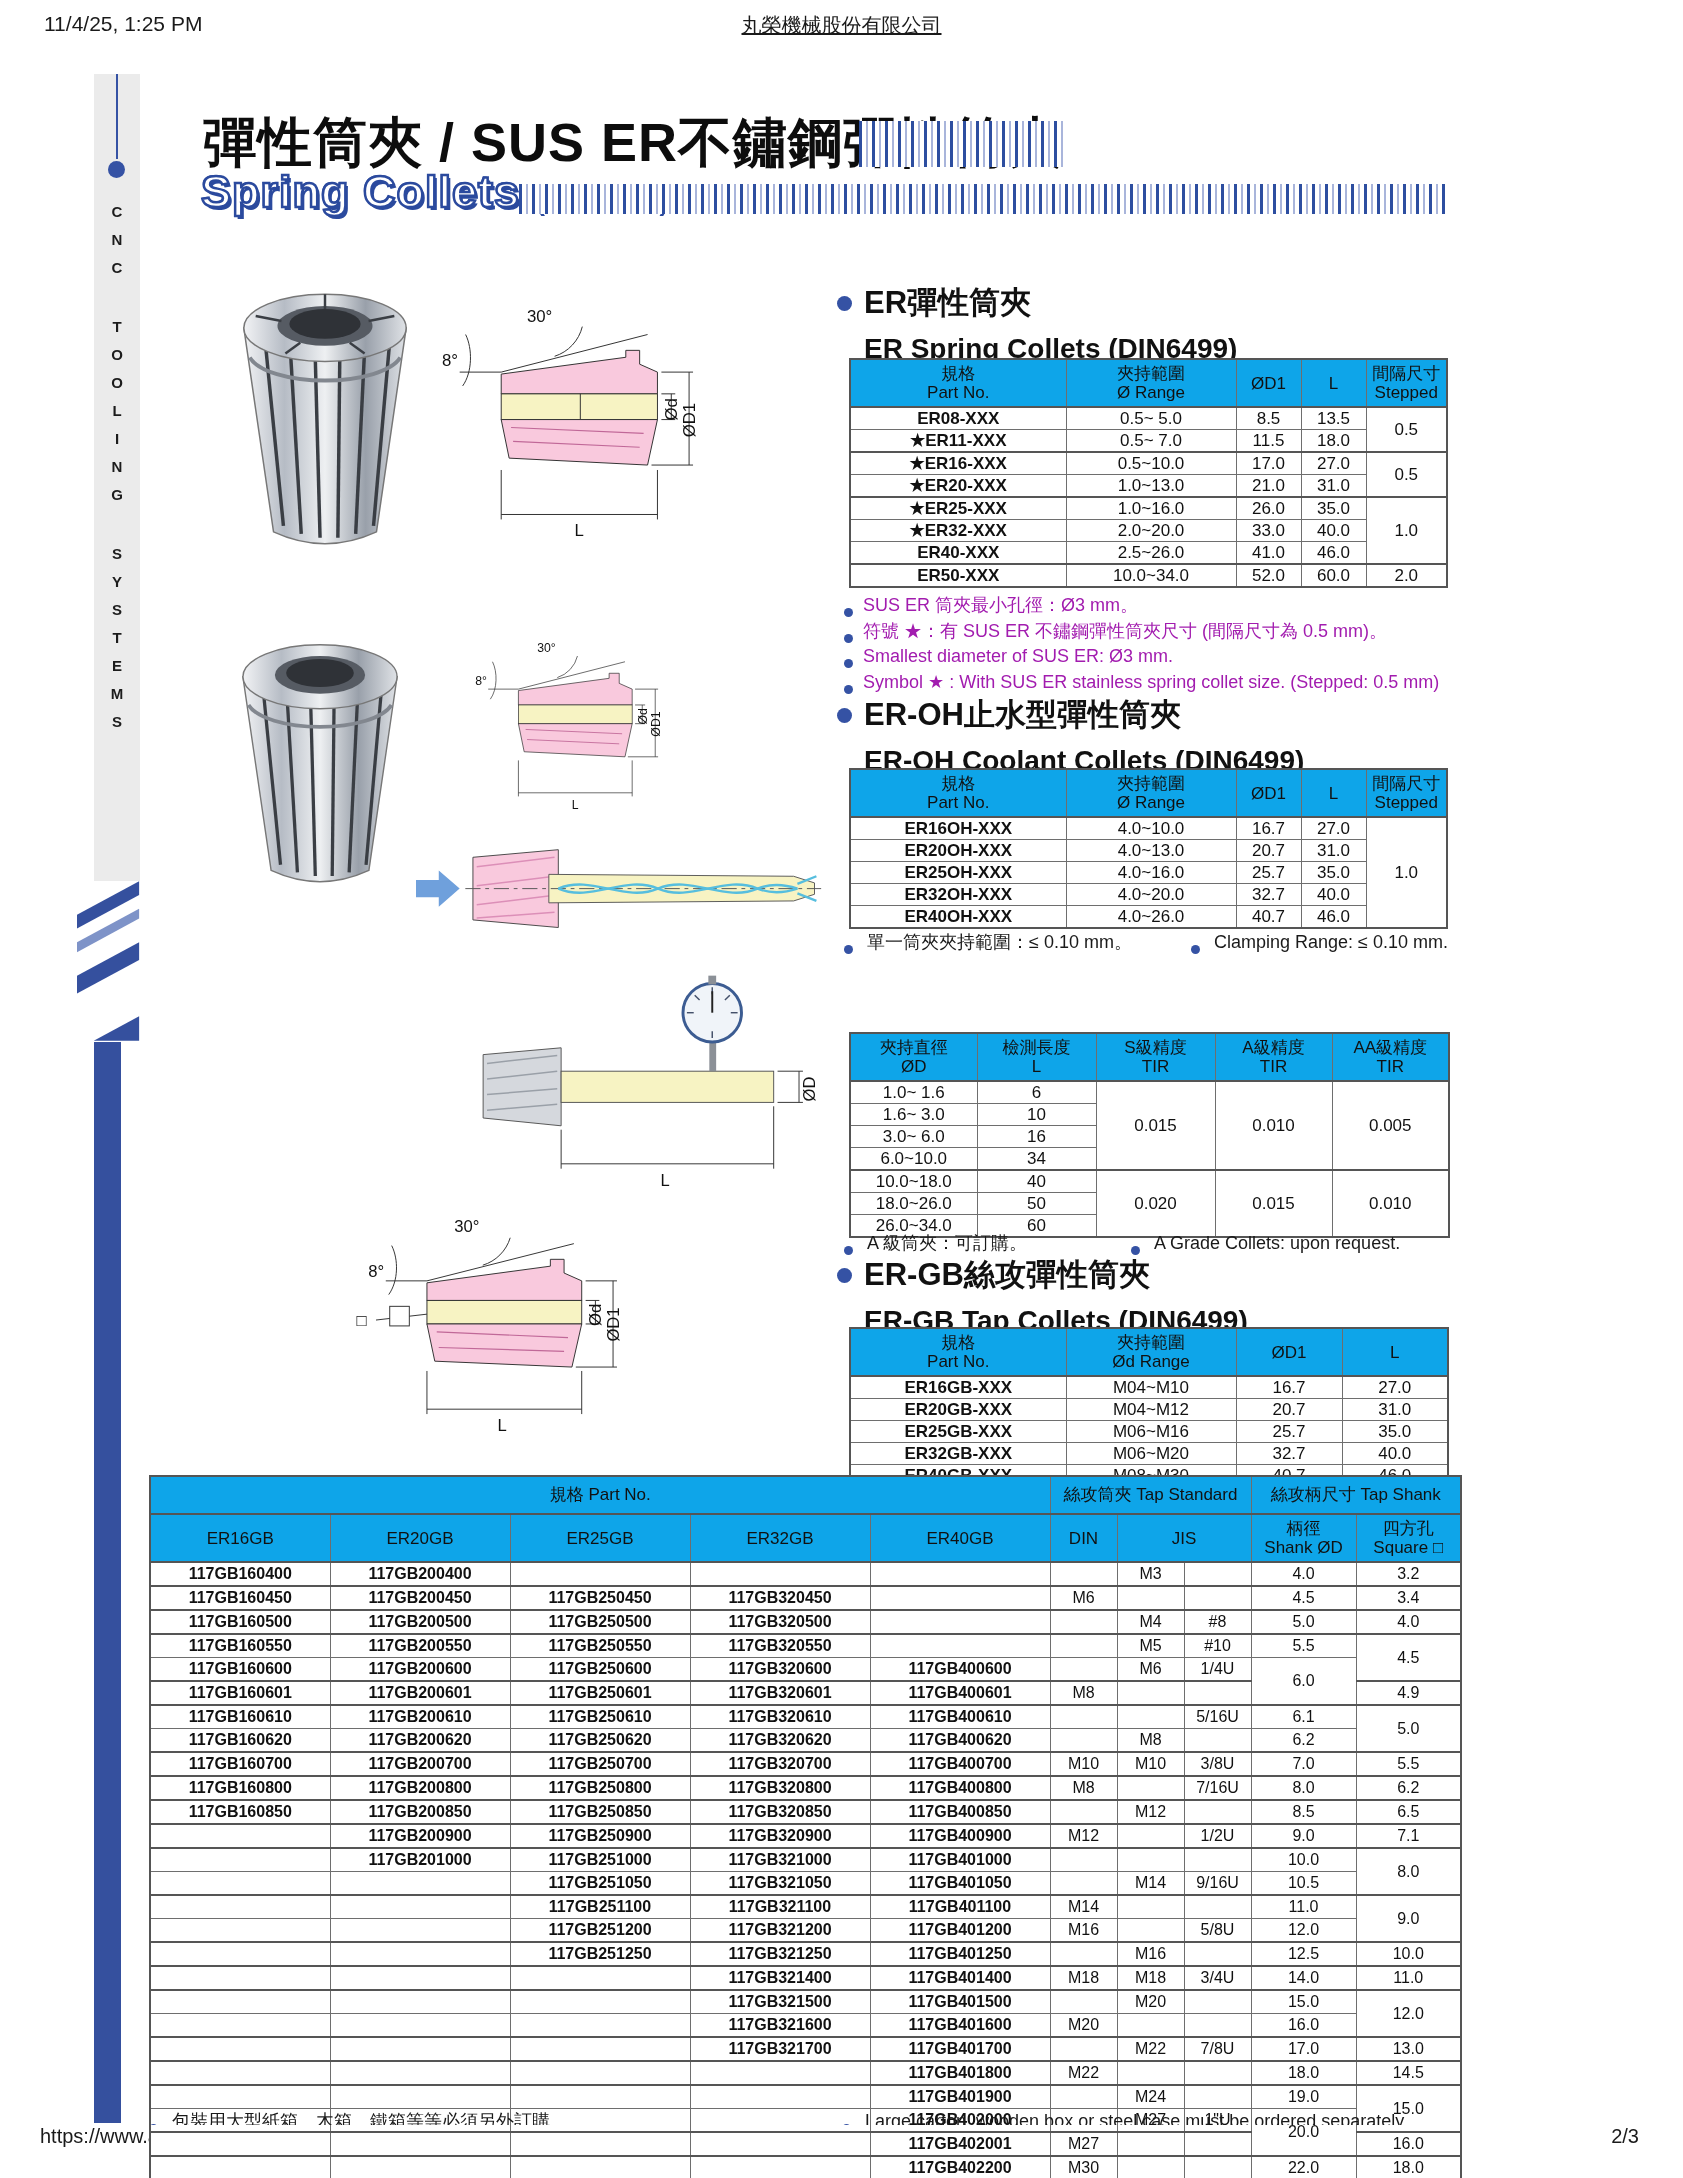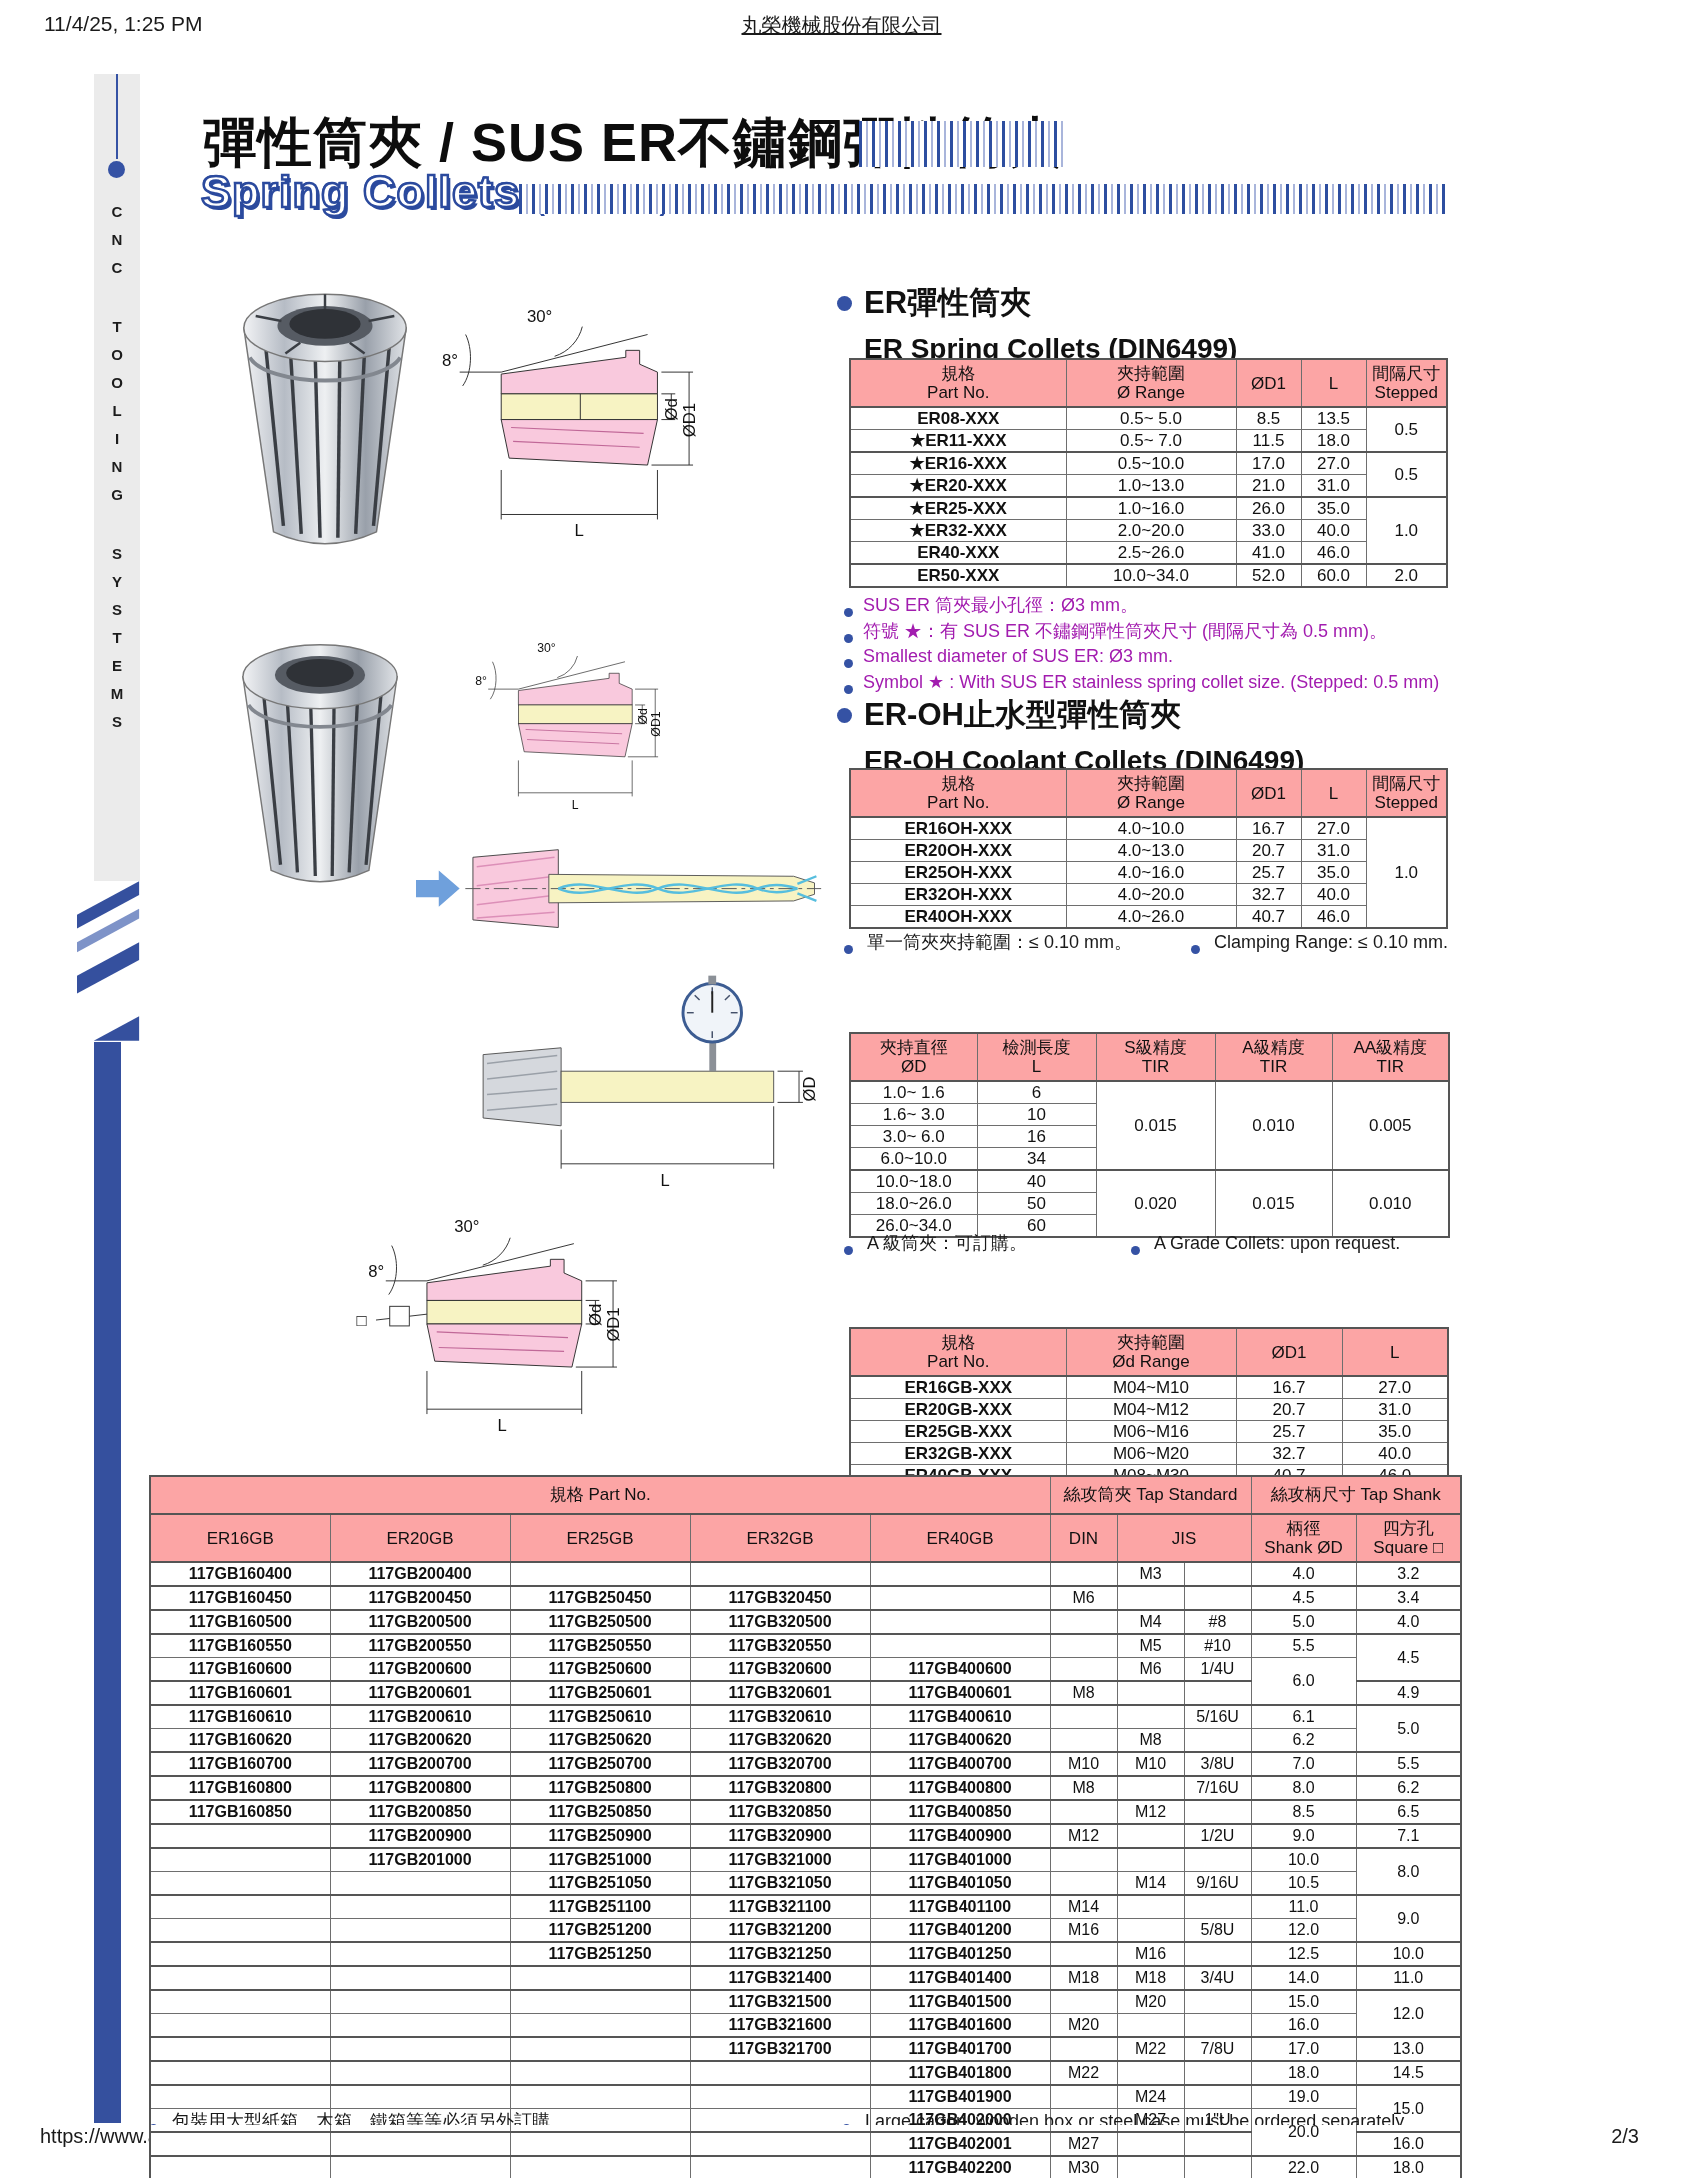--- a/index.html
+++ b/index.html
@@ -34,21 +34,21 @@
   
   .sec{position:absolute;left:837px;width:626px;}
   .sec .zh{display:flex;align-items:center;gap:12px;font-size:31px;font-weight:700;line-height:1.05;}
   .dot{width:15px;height:15px;border-radius:50%;background:#3552a4;flex:none;}
   .sec .en{margin-left:27px;margin-top:14px;font-size:28px;font-weight:700;line-height:1.05;}
 
   
   table.dtab{position:absolute;border-collapse:collapse;table-layout:fixed;background:#fff;border:2px solid #555;}
   .dtab th,.dtab td{border:1px solid #6e6e6e;text-align:center;padding:0 3px;font-size:17px;line-height:1.12;
                     overflow:hidden;white-space:nowrap;}
-  .dtab thead th{background:#fca5a5;font-weight:400;padding:4px 3px;border-bottom:2px solid #555;}
+  .dtab thead th{background:#0ea5e9;font-weight:400;padding:4px 3px;border-bottom:2px solid #555;}
   .dtab tbody td{height:21px;}
   .dtab tr.sep td{border-top:2px solid #555;}
   .dtab .pn{font-weight:700;}
   table.btab tbody td{height:22px;font-size:16px;}
   table.btab thead tr:first-child th{height:28px;}
 
   
   .note-line{position:absolute;display:flex;align-items:flex-end;gap:10px;font-size:18px;color:#a21caf;line-height:1.25;}
   .sdot{width:9px;height:9px;border-radius:50%;background:#3552a4;margin-top:6px;flex:none;}
   .note-pair{position:absolute;display:flex;font-size:18px;color:#1a1a1a;}
@@ -537,20 +537,27 @@
     <span class="item" style="width:287px">
         <span class="sdot"></span>
         <span>A 級筒夾：可訂購。</span>
       </span>
     <span class="item">
         <span class="sdot"></span>
         <span>A Grade Collets: upon request.</span>
       </span>
   </div>
 
+  <div class="sec" style="top:1259px">
+    <div class="zh">
+        <span class="dot"></span>
+        <span>ER-GB絲攻彈性筒夾</span>
+      </div>
+    <div class="en">ER-GB Tap Collets (DIN6499)</div>
+  </div>
   <table class="dtab" style="left:849px;top:1327px;width:598px">
       <colgroup>
         <col style="width: 216px;">
         <col style="width: 170px;">
         <col style="width: 106px;">
         <col style="width: 106px;">
       </colgroup>
       <thead>
         <tr>
           <th>規格<br>Part No.</th>

